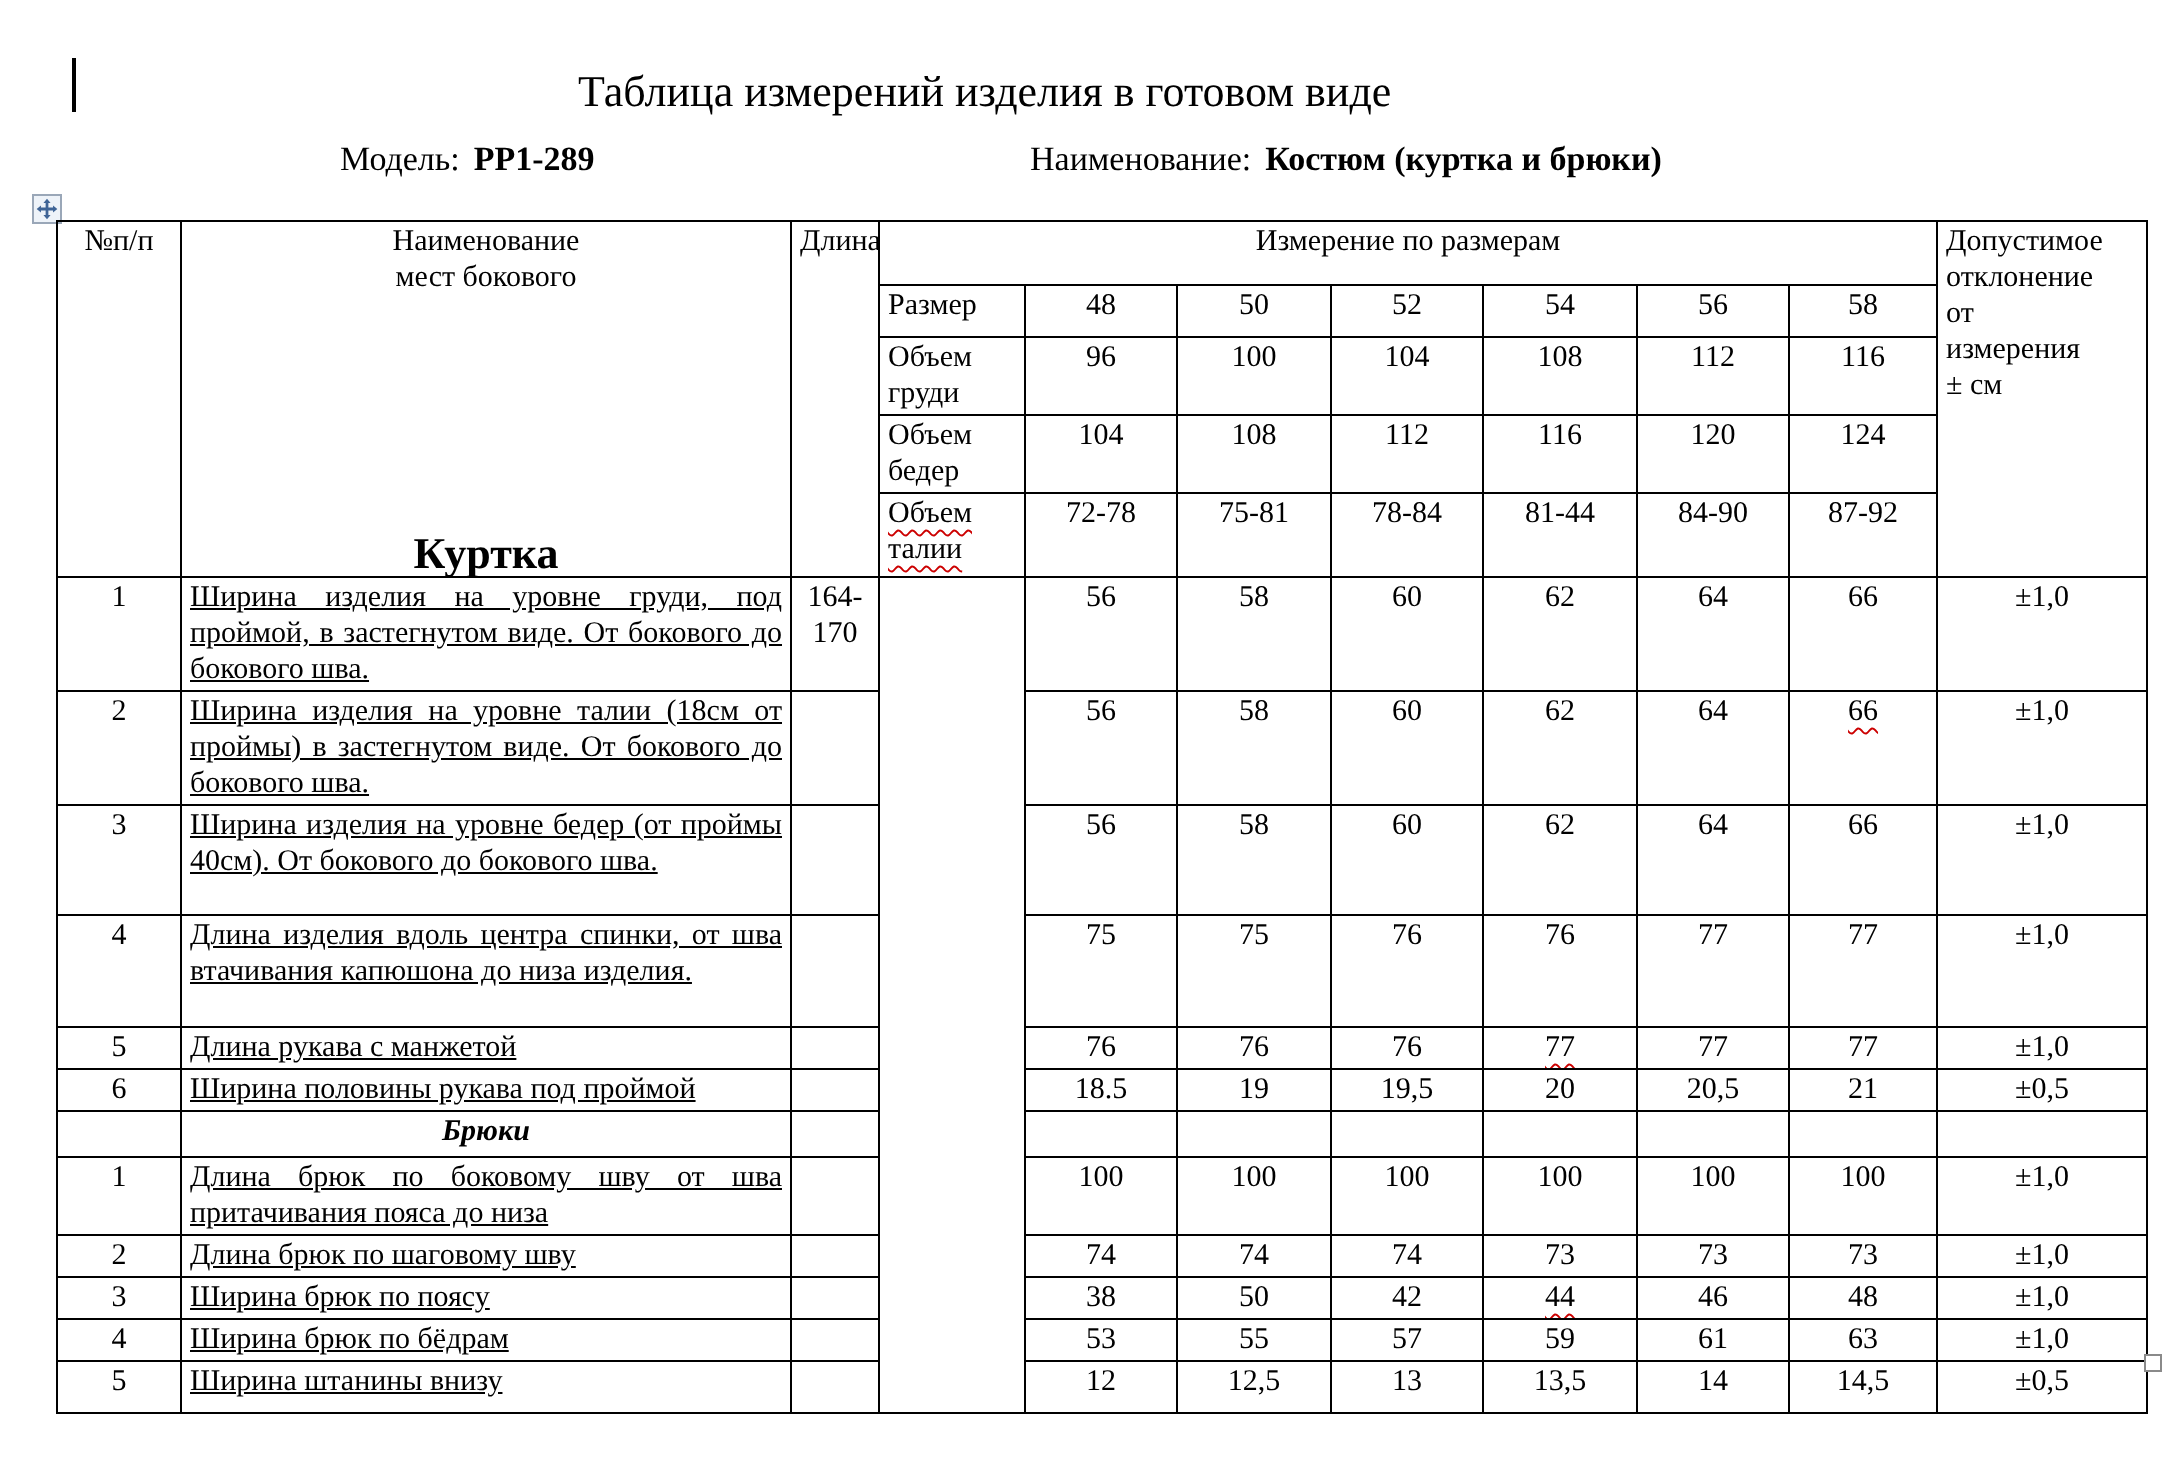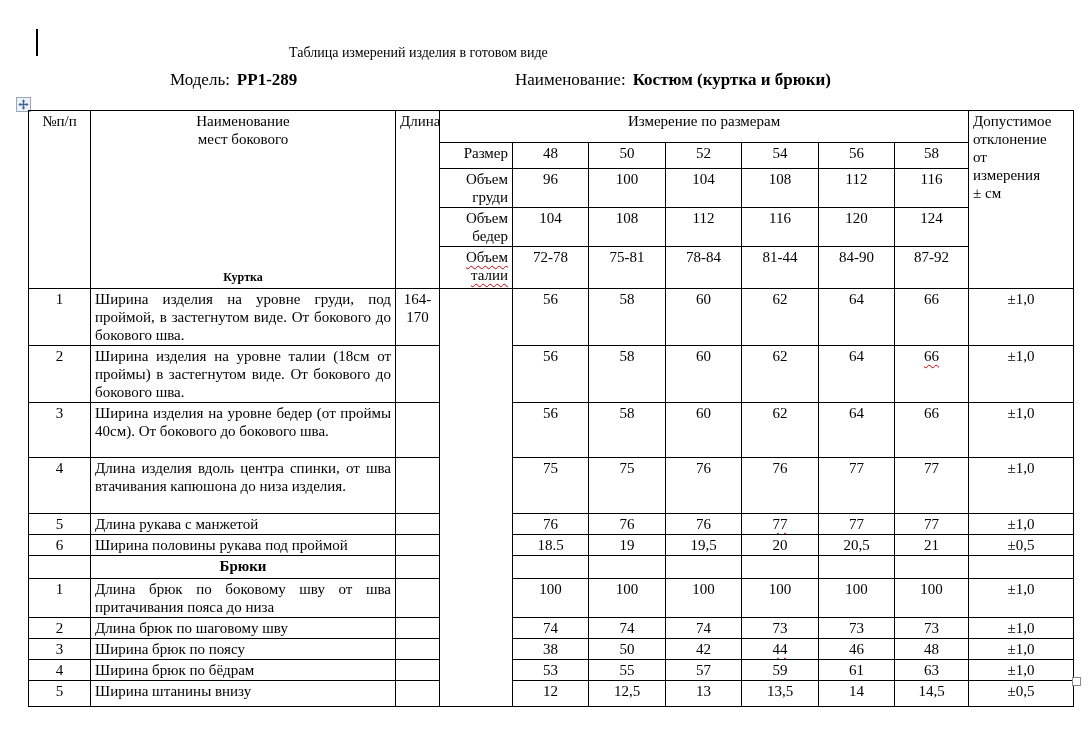--- a/index.html
+++ b/index.html
@@ -1,21 +1,21 @@
 <!DOCTYPE html>
 <html><head>
 <meta charset="utf-8">
 <style>
   html,body{margin:0;padding:0;}
   body{
     width:1090px;height:730px;background:#ffffff;overflow:hidden;position:relative;
     font-family:"Liberation Serif","DejaVu Serif",serif;color:#000;
   }
   .cursor{position:absolute;left:36px;top:29px;width:2px;height:27px;background:#000;}
-  .title{position:absolute;left:289px;top:33px;font-size:14px;white-space:nowrap;margin-top:12px;}
+  .title{position:absolute;left:289px;top:33px;font-size:22px;white-space:nowrap;}
   .hline{position:absolute;top:70px;font-size:17px;white-space:nowrap;}
   .hline .lbl-part{font-weight:normal;}
   .hline .val-part{font-weight:bold;margin-left:7px;}
   .model-line{left:170px;}
   .item-line{left:515px;}
   .move-handle{
     position:absolute;left:16px;top:97px;width:13px;height:13px;
     border:1px solid #9aa7b8;background:#eef3f9;display:flex;align-items:center;justify-content:center;
   }
   .resize-handle{
@@ -24,30 +24,30 @@
   }
   table.meas{
     position:absolute;left:28px;top:110px;width:1045px;
     border-collapse:collapse;table-layout:fixed;
   }
   table.meas td{
     border:1px solid #000;vertical-align:top;
     font-size:15px;line-height:18px;padding:1px 4px;overflow:hidden;
   }
   td.c{text-align:center;}
-  td.d{text-align:justify;padding:1px 6px 1px 7px;}
-  td.lab{text-align:right;padding-left:5px;}
+  td.d{text-align:justify;padding:1px 6px 1px 7px;text-decoration:underline;}
+  td.lab{text-align:left;padding-left:5px;}
   .pre{white-space:pre-line;}
   td.namehead{position:relative;}
   .head-top{text-align:center;white-space:pre-line;}
   .section-in-head{
     position:absolute;bottom:2px;left:0;right:0;text-align:center;
-    font-weight:bold;font-size:12px;
-  }
-  td.section{ text-align:center;font-weight:bold;font-size:17px;padding-top:0;}
+    font-weight:bold;font-size:22px;
+  }
+  td.section{ text-align:center;font-weight:bold;font-size:17px;padding-top:0;font-style:italic;}
   td.tolhead{white-space:pre-line;padding-left:6px;line-height:20px;}
   .sp{
     text-decoration:underline;
     text-decoration-style:wavy;
     text-decoration-color:#cc0000;
     text-decoration-thickness:1px;
     text-underline-offset:3px;
   }
 </style>
 </head>

